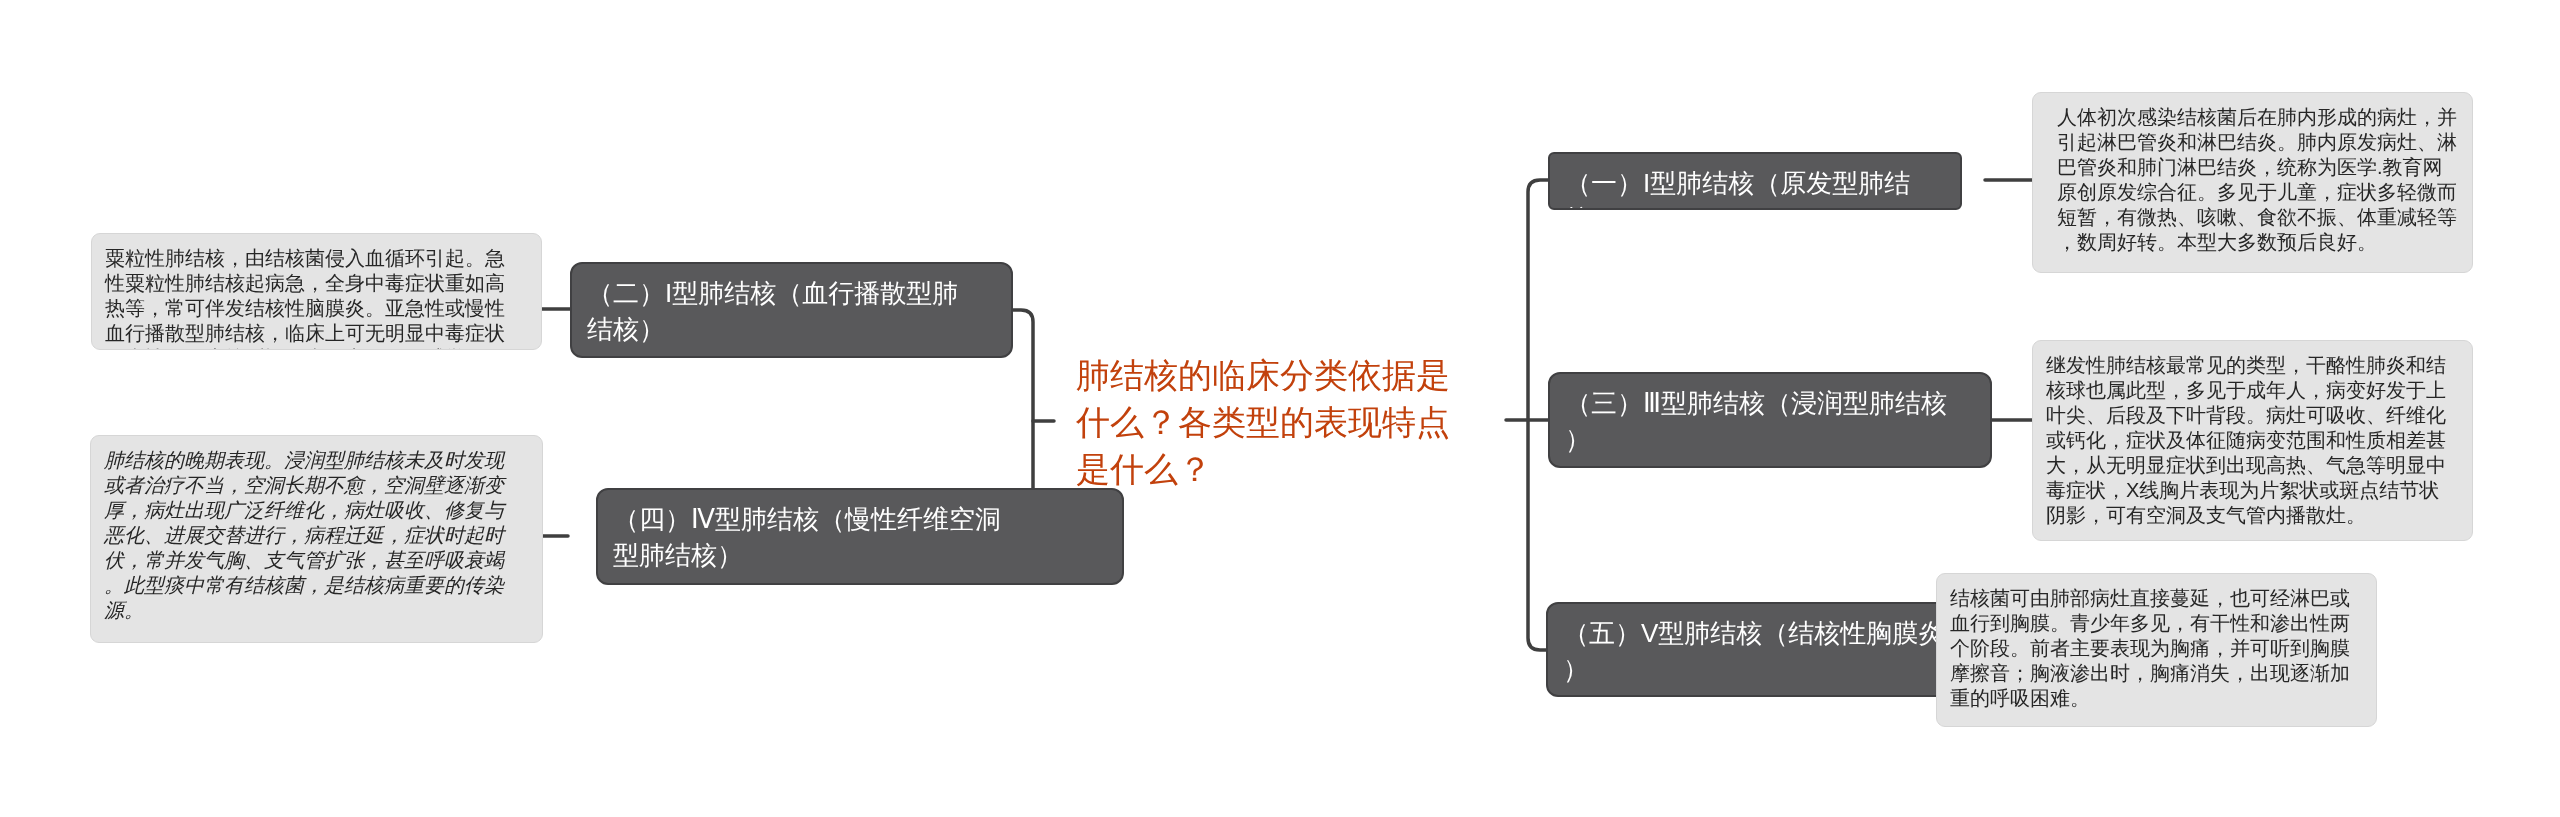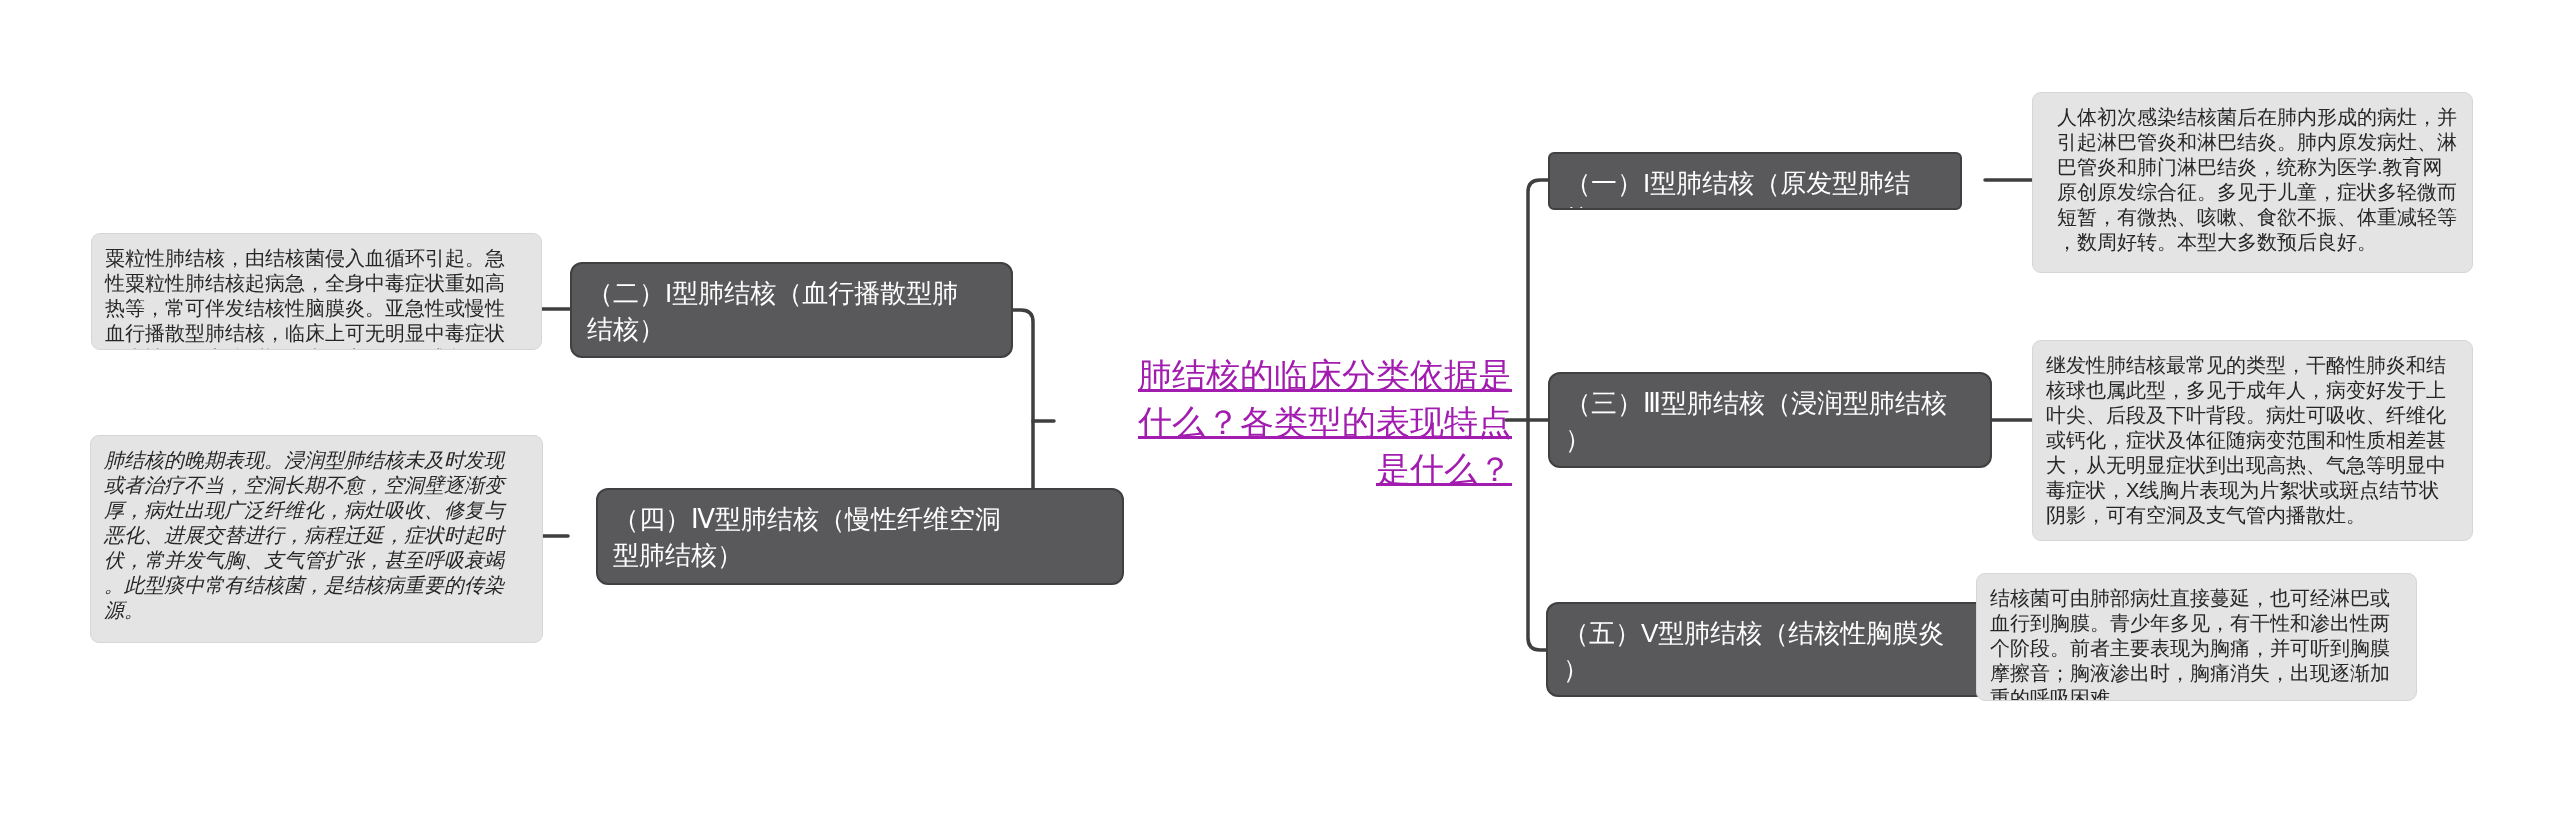--- a/index.html
+++ b/index.html
@@ -15,22 +15,22 @@
     padding:12px 13px;white-space:pre-line;overflow:hidden;
   }
   .node{
     position:absolute;box-sizing:border-box;
     background:#59595b;border:2px solid #404042;border-radius:12px;
     color:#ffffff;font-size:26px;line-height:36px;
     padding:11px 15px;white-space:pre-line;overflow:hidden;
   }
   .root{
     position:absolute;box-sizing:border-box;
-    color:#a21caf;font-size:34px;line-height:47px;font-weight:400;
-    text-align:right;white-space:pre-line;text-decoration:underline;
+    color:#c2410c;font-size:34px;line-height:47px;font-weight:400;
+    text-align:left;white-space:pre-line;
   }
 </style>
 </head>
 <body>
 
 <div id="canvas">
 
   <svg id="wires" viewBox="0 0 2560 817" xmlns="http://www.w3.org/2000/svg">
     <g fill="none" stroke="#3f3f3f" stroke-width="3.5" stroke-linecap="round">
 
@@ -89,19 +89,19 @@
 ，数周好转。本型大多数预后良好。</div>
 
   <div class="note" style="left:2032px;top:340px;width:441px;height:201px;">继发性肺结核最常见的类型，干酪性肺炎和结
 核球也属此型，多见于成年人，病变好发于上
 叶尖、后段及下叶背段。病灶可吸收、纤维化
 或钙化，症状及体征随病变范围和性质相差甚
 大，从无明显症状到出现高热、气急等明显中
 毒症状，X线胸片表现为片絮状或斑点结节状
 阴影，可有空洞及支气管内播散灶。</div>
 
-  <div class="note" style="left:1976px;top:573px;width:441px;height:128px;">结核菌可由肺部病灶直接蔓延，也可经淋巴或
+  <div class="note" style="left:1936px;top:573px;width:441px;height:154px;">结核菌可由肺部病灶直接蔓延，也可经淋巴或
 血行到胸膜。青少年多见，有干性和渗出性两
 个阶段。前者主要表现为胸痛，并可听到胸膜
 摩擦音；胸液渗出时，胸痛消失，出现逐渐加
 重的呼吸困难。</div>
 
 </div>
 
 </body></html>

